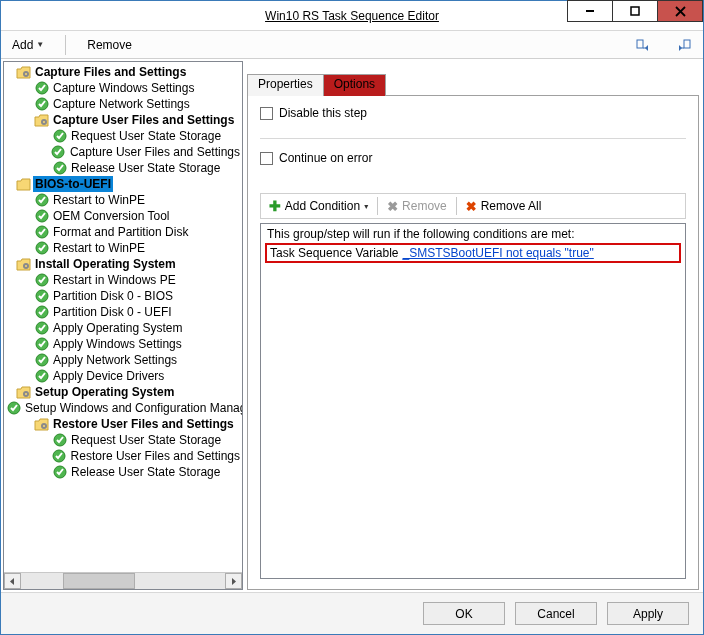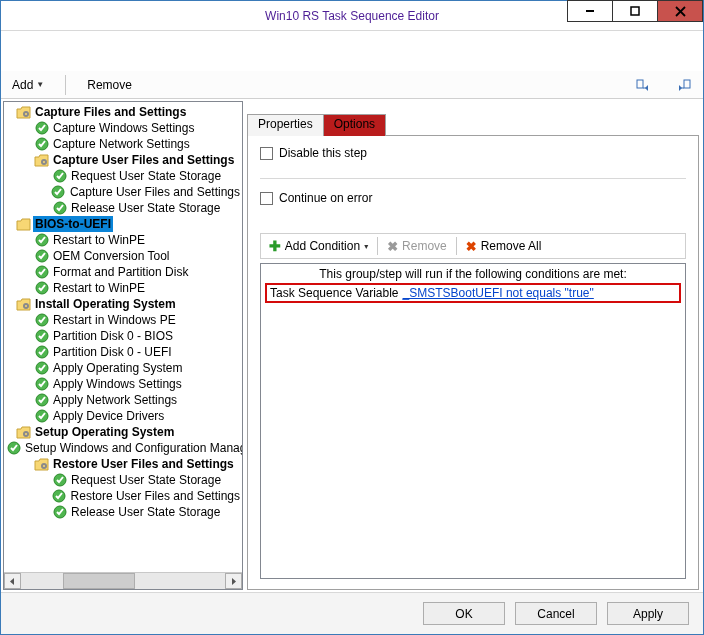--- a/index.html
+++ b/index.html
@@ -1,29 +1,29 @@
 <!DOCTYPE html>
 <html><head>
 <meta charset="utf-8">
 <style>
   * { box-sizing: border-box; font-family: "Segoe UI", Tahoma, sans-serif; font-size: 12px; }
   body { margin: 0; background: #fff; }
   .window { width: 704px; height: 635px; border: 1px solid #3a7ab8; display: flex; flex-direction: column; background:#fff; position:relative;}
   .titlebar { height: 30px; background: #fff; border-bottom: 1px solid #d8d8d8; display:flex; align-items:center; position:relative;}
-  .title-text { position:absolute; left:50%; transform:translateX(-50%); font-size:12px; color:#4c1d95;}
+  .title-text { position:absolute; left:50%; transform:translateX(-50%); font-size:12px; color:#000000;text-decoration:underline;}
   .win-buttons { position:absolute; right:0; top:-1px; display:flex; }
   .win-btn { width:46px; height:22px; border:1px solid #333; display:flex; align-items:center; justify-content:center; background:#fff; margin-left:-1px;}
   .win-btn.close { background:#c8524d; }
   .win-btn svg { display:block;}
-  .toolbar { height:28px; border-bottom:1px solid #d0d0d0; display:flex; align-items:center; padding:0 4px; gap:11px; background:#fcfcfc;margin-top:40px;}
+  .toolbar { height:28px; border-bottom:1px solid #d0d0d0; display:flex; align-items:center; padding:0 4px; gap:11px; background:#fcfcfc;}
   .tb-btn { padding:2px 6px; display:flex; align-items:center; gap:3px; border:1px solid transparent; }
   .tb-sep { width:1px; height:20px; background:#c8c8c8; margin:0 3px;}
   .tb-spacer { flex:1;}
   .dd-arrow { font-size:8px; color:#333;}
-  .content { flex:1; display:flex; overflow:hidden;text-align:center;}
+  .content { flex:1; display:flex; overflow:hidden;}
   .left { width:240px; border:1px solid #828790; margin:2px 0 2px 2px; display:flex; flex-direction:column;}
   .tree { flex:1; overflow:hidden; padding:2px 0 2px 2px; line-height:16px; white-space:nowrap;}
   .tree-row { display:flex; align-items:center; height:16px; }
   .tree-label { padding:0 2px;}
   .tree-label.bold { font-weight:bold;}
   .tree-label.sel { background:#0a84d8; color:#000000;}
   .ind { display:inline-block; }
   .ic { width:15px; height:15px; flex-shrink:0; display:inline-flex; align-items:center; justify-content:center; margin-right:2px;}
   .hscroll { height:17px; border-top:1px solid #c8c8c8; display:flex; align-items:stretch; background:#efefef;}
   .hs-btn { width:17px; border:1px solid #adadad; background:#f0f0f0; display:flex; align-items:center; justify-content:center;}

